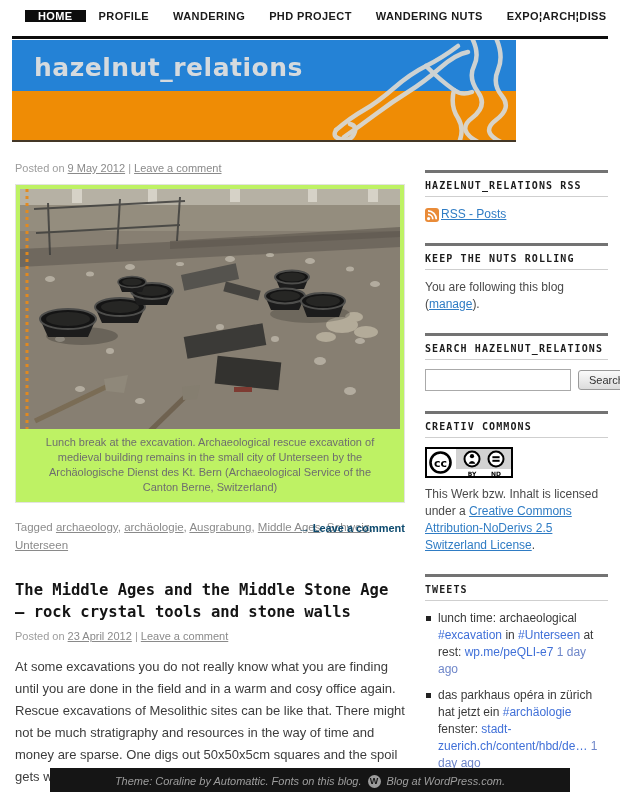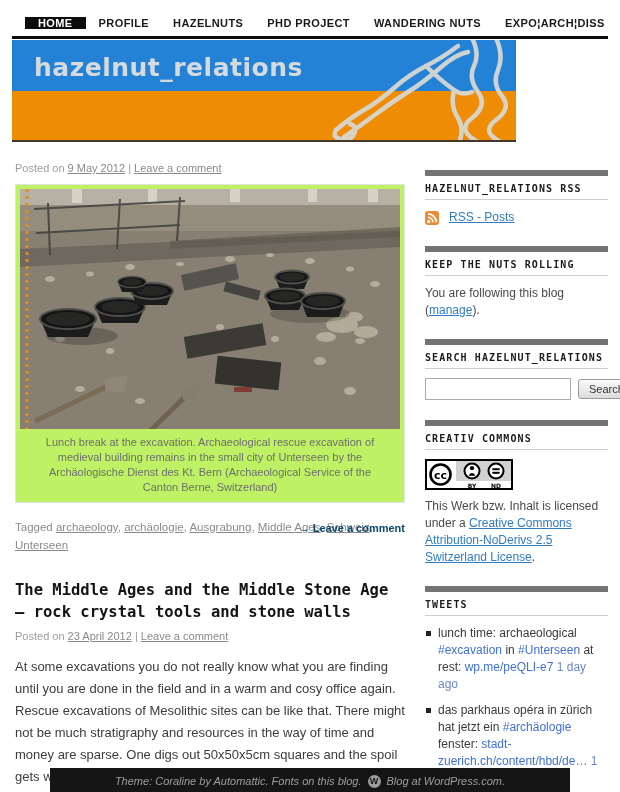--- a/index.html
+++ b/index.html
@@ -6,21 +6,21 @@
   body{
     width:620px;height:792px;position:relative;overflow:hidden;
     background:#fff;font-family:"Liberation Sans",sans-serif;
     -webkit-font-smoothing:antialiased;
   }
   a{cursor:pointer;}
   
   .topnav{
     position:absolute;top:10px;left:12px;width:596px;height:26px;
     background:#fff;border-bottom:3px solid #0d0d0d;
-    display:flex;align-items:center;
+    display:flex;align-items:flex-start;
   }
   .nav-item{
     display:flex;align-items:center;padding:0 11px;margin:0 1px;
     font-size:11px;font-weight:bold;letter-spacing:.4px;color:#1a1a1a;
     text-decoration:none;white-space:nowrap;
   }
   .nav-item.active{background:#0d0d0d;color:#fff;margin-left:13px;padding:0 13px;}
   
   .site-header{
     position:absolute;top:40px;left:12px;width:504px;height:100px;
@@ -56,29 +56,29 @@
   .cats-line{display:block;width:288px;}
   .tags-line{display:block;margin-top:15px;}
   .leave-arrow{
     position:absolute;right:0;top:1px;font-size:11px;font-weight:bold;
     color:#0c4a6e;text-decoration:none;
   }
   .post2{margin-top:25px;}
   .post-body{font-size:13px;color:#3c3c3c;line-height:22px;margin:14px 0 0;}
   
   .sidebar{position:absolute;left:425px;top:170px;width:183px;}
-  .widget{border-top:6px solid #737373;margin-bottom:20px;}
+  .widget{border-top:3px solid #737373;margin-bottom:20px;}
   .widget-title{
     font-family:"DejaVu Sans Mono","Liberation Mono",monospace;
     font-size:10px;font-weight:bold;letter-spacing:1.1px;color:#1c1c1c;
     margin:0;padding:7px 0 5px;border-bottom:1px solid #cfcfcf;
   }
   .widget-content{padding-top:9px;font-size:12px;color:#4a4a4a;line-height:17px;}
   .side-link{color:#2f7cc4;text-decoration:underline;}
-  .rss-row{display:flex;align-items:center;gap:10px;}
+  .rss-row{display:flex;align-items:center;gap:2px;}
   .search-row{display:flex;align-items:center;gap:7px;}
   .search-input{
     width:136px;height:18px;border:1px solid #aaa;background:#fff;
     font-size:12px;padding:1px 4px;
   }
   .search-btn{
     font-size:11px;color:#333;padding:3px 10px;border:1px solid #999;
     border-radius:3px;background:linear-gradient(#fafafa,#dcdcdc);
   }
   .cc-badge{display:block;margin-bottom:8px;}
@@ -104,21 +104,21 @@
     font-style:normal;font-weight:bold;font-size:9px;line-height:13px;
     display:inline-flex;align-items:center;justify-content:center;flex:0 0 auto;
   }
 </style>
 </head>
 <body>
 
 <nav class="topnav">
     <a class="nav-item active">HOME</a>
     <a class="nav-item">PROFILE</a>
-    <a class="nav-item">HAZELNUTS</a>
+    <a class="nav-item">WANDERING</a>
     <a class="nav-item">PHD PROJECT</a>
     <a class="nav-item">WANDERING NUTS</a>
     <a class="nav-item">EXPO¦ARCH¦DISS</a>
   </nav>
 
 <header class="site-header">
   <div class="header-blue" style="background: rgb(36, 130, 214);"></div>
   <div class="header-orange" style="background: rgb(239, 140, 5);"></div>
   <svg class="nut-svg" width="180" height="100" viewBox="0 0 180 100">
     <g fill="none" stroke="#d7d7d2" stroke-width="4.5" stroke-linecap="round" stroke-linejoin="round" opacity="0.95">

